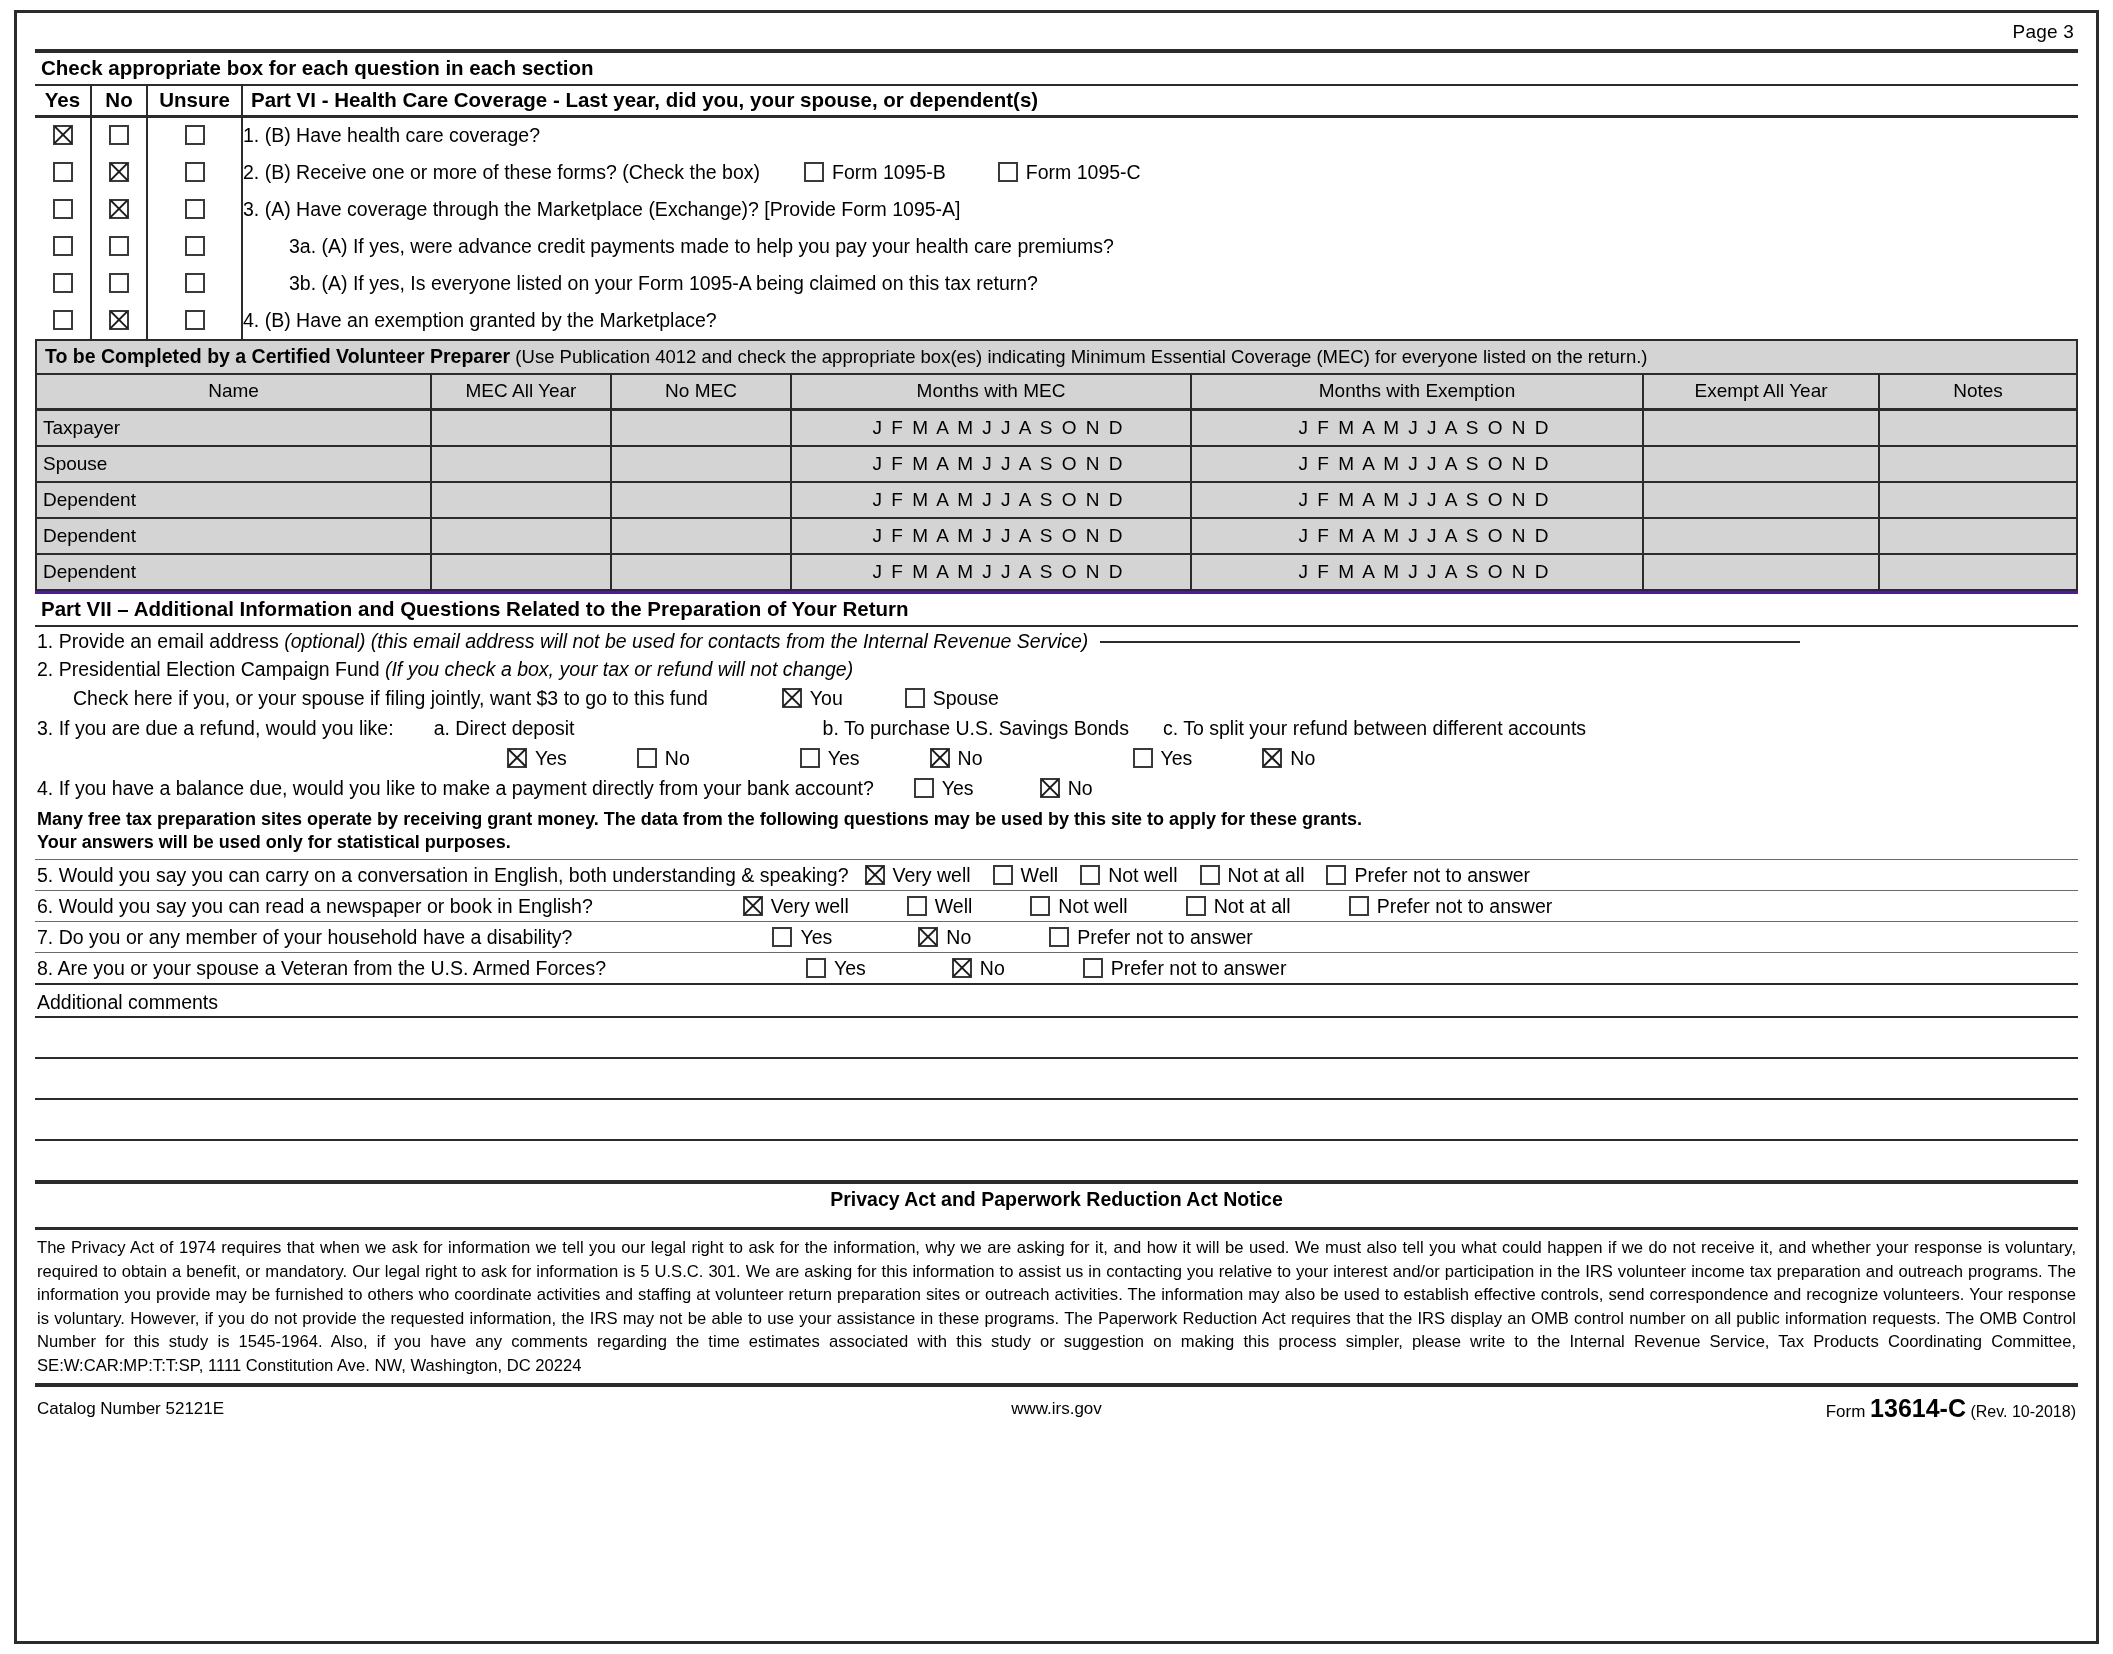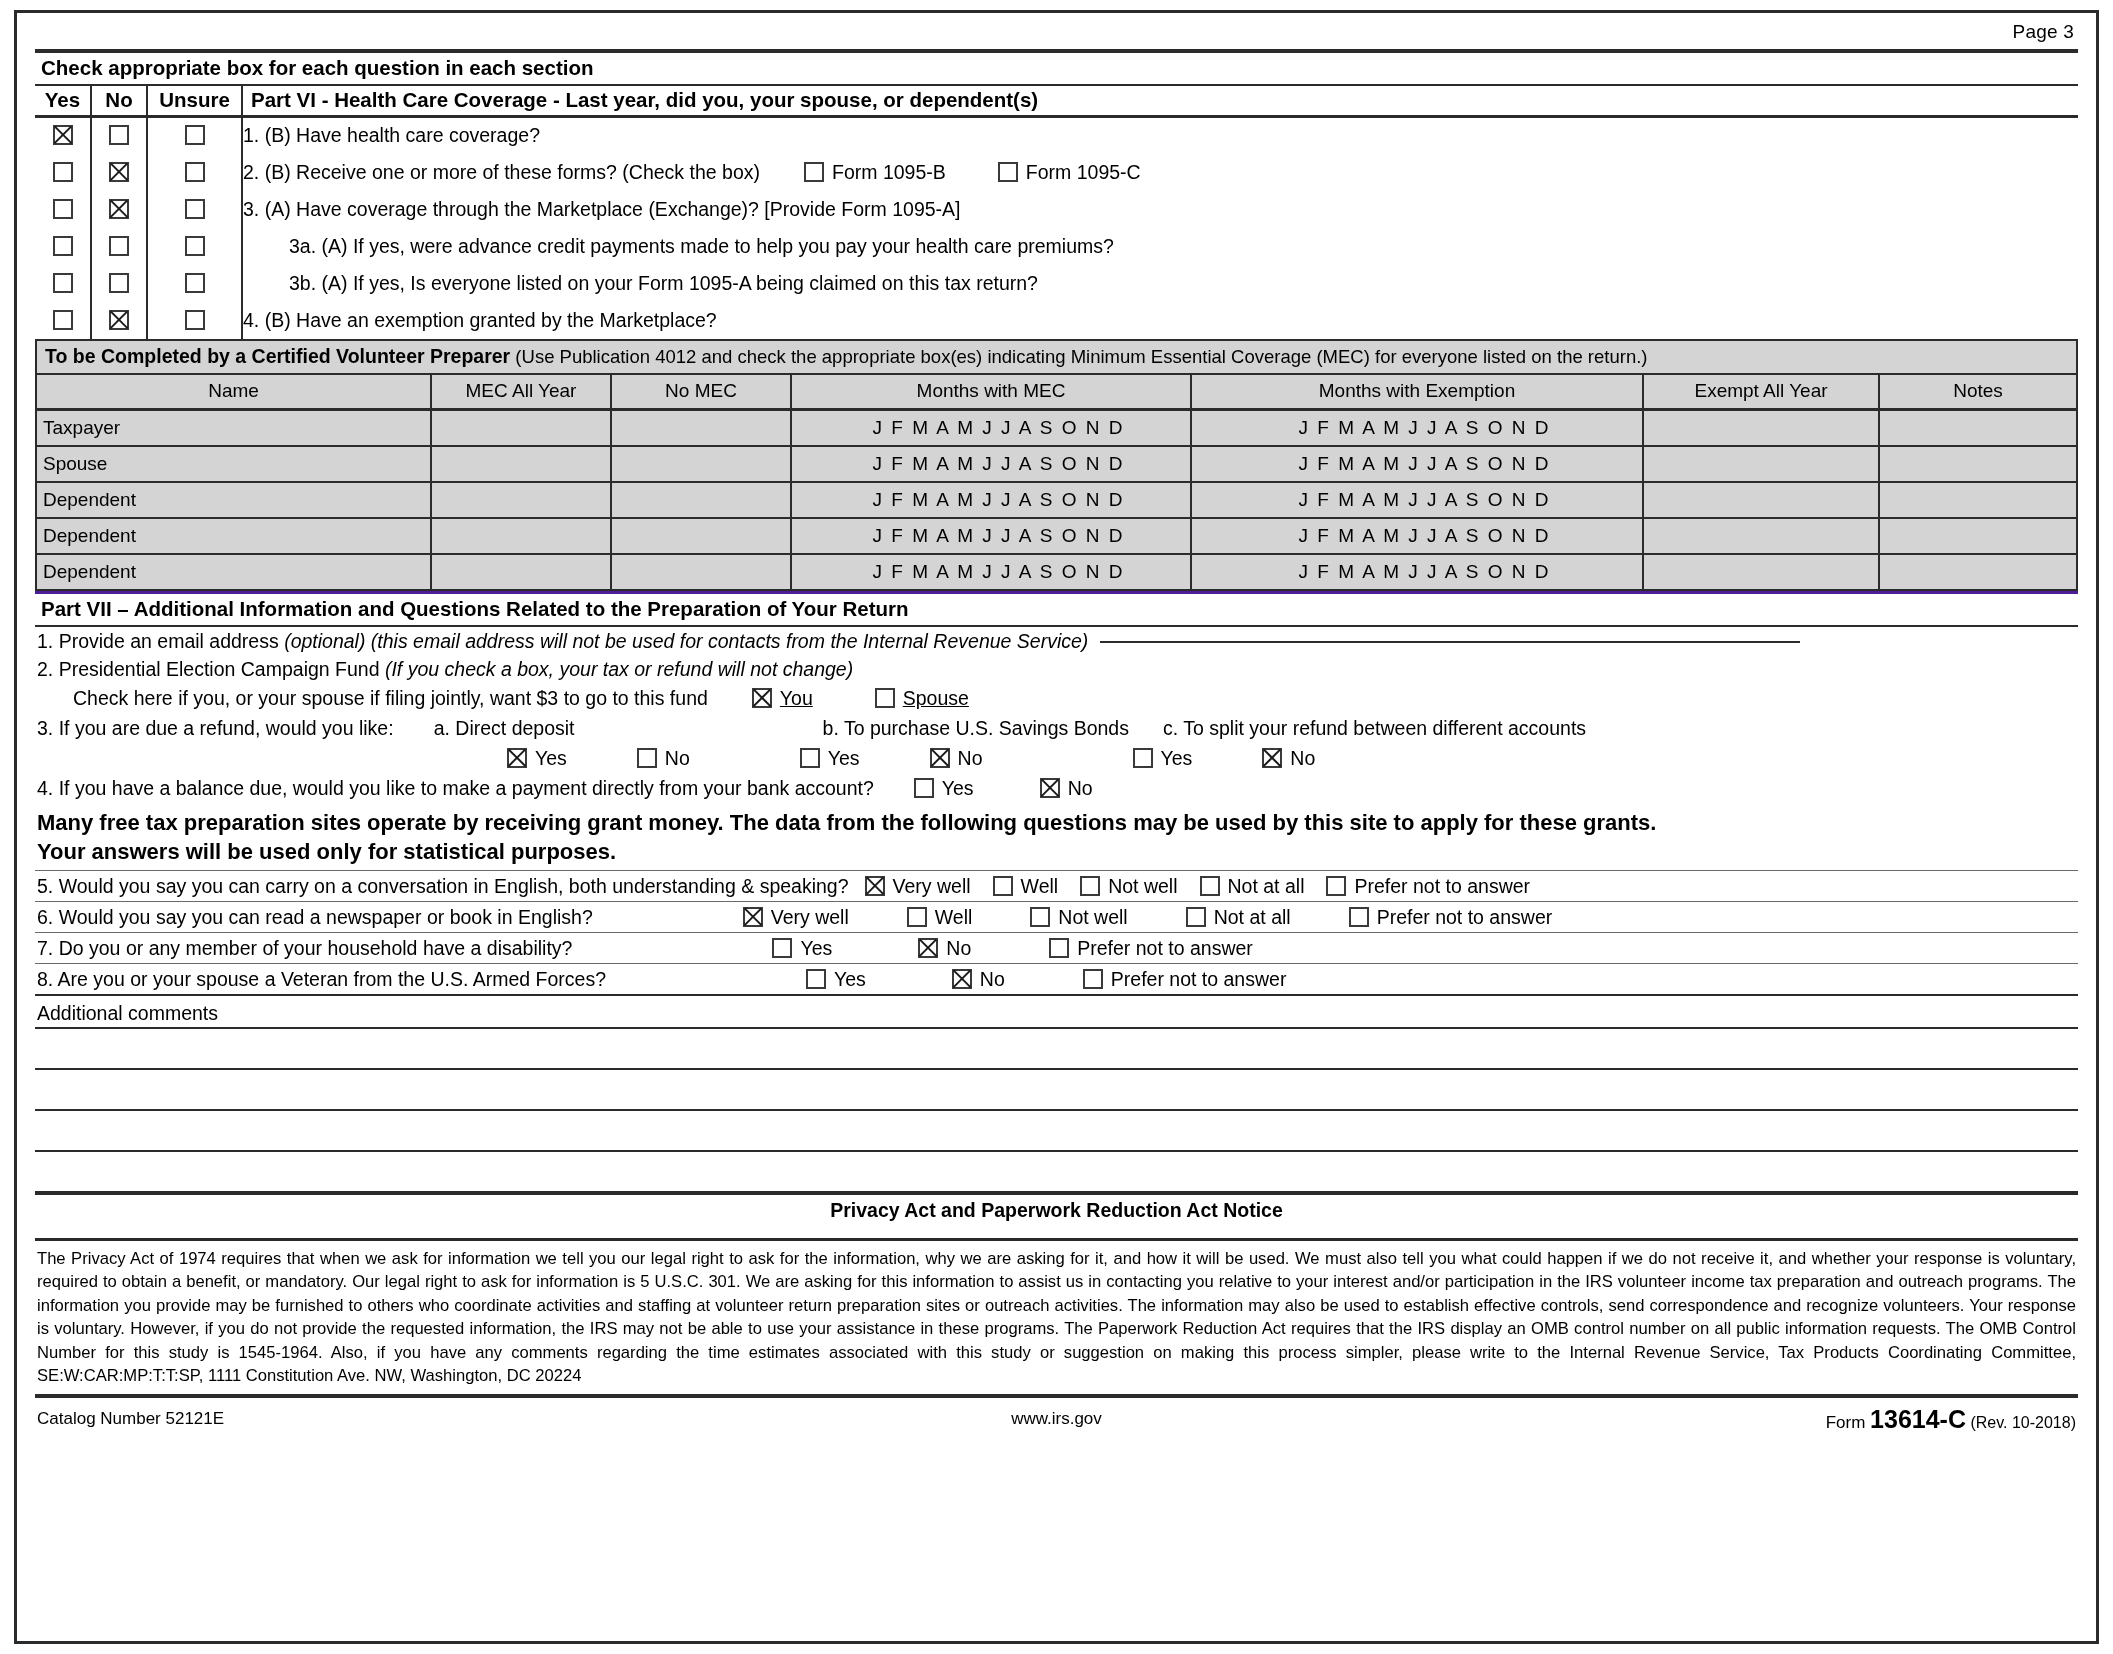--- a/index.html
+++ b/index.html
@@ -140,21 +140,21 @@
   .emailline {
     display: inline-block;
     width: 700px;
     border-bottom: 2px solid #2b2b2b;
     margin-left: 12px;
     vertical-align: 5px;
   }
   .indent { padding-left: 36px; }
   .grant {
     font-weight: bold;
-    font-size: 22px;
+    font-size: 18px;
     line-height: 1.32;
     padding: 5px 2px 4px 2px;
   }
   .qrow { display: flex; align-items: center; padding: 4px 0 3px 2px; }
   .qrow .qtext { white-space: nowrap; }
   .qrow .opts { display: flex; align-items: center; white-space: nowrap; }
 
   .sep-thin { border-top: 1.5px solid #6a6a6a; }
 
   
@@ -317,21 +317,21 @@
     <div class="p7row">
       <span>1. Provide an email address </span><i>(optional) (this email address will not be used for contacts from the Internal Revenue Service)</i><span class="emailline"></span>
     </div>
 
     <div class="p7row">
       <span>2. Presidential Election Campaign Fund </span><i>(If you check a box, your tax or refund will not change)</i>
     </div>
 
     <div class="qrow">
       <span class="qtext indent">Check here if you, or your spouse if filing jointly, want $3 to go to this fund</span>
-      <span class="opts" id="q2-opts" style="margin-left:44px;text-decoration:underline;">
+      <span class="opts" id="q2-opts" style="margin-left:74px;">
           <span class="cbw"><span class="cb checked"></span><span class="lbl">You</span></span>
           <span class="cbw" style="margin-left: 62px;"><span class="cb"></span><span class="lbl">Spouse</span></span>
         </span>
     </div>
 
     <div class="qrow">
       <span class="qtext">3. If you are due a refund, would you like:</span>
       <span class="opts" id="q3-heads" style="margin-left:40px;">
           <span style="margin-left: 0px;">a. Direct deposit</span>
           <span style="margin-left: 248px;">b. To purchase U.S. Savings Bonds</span>

